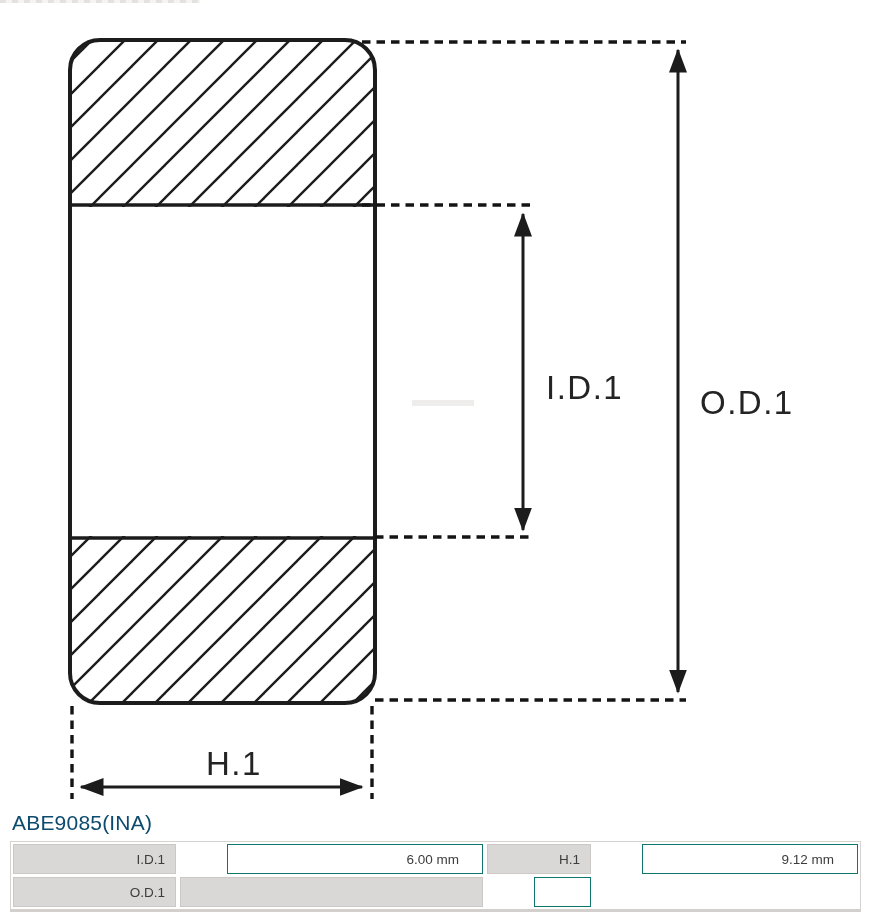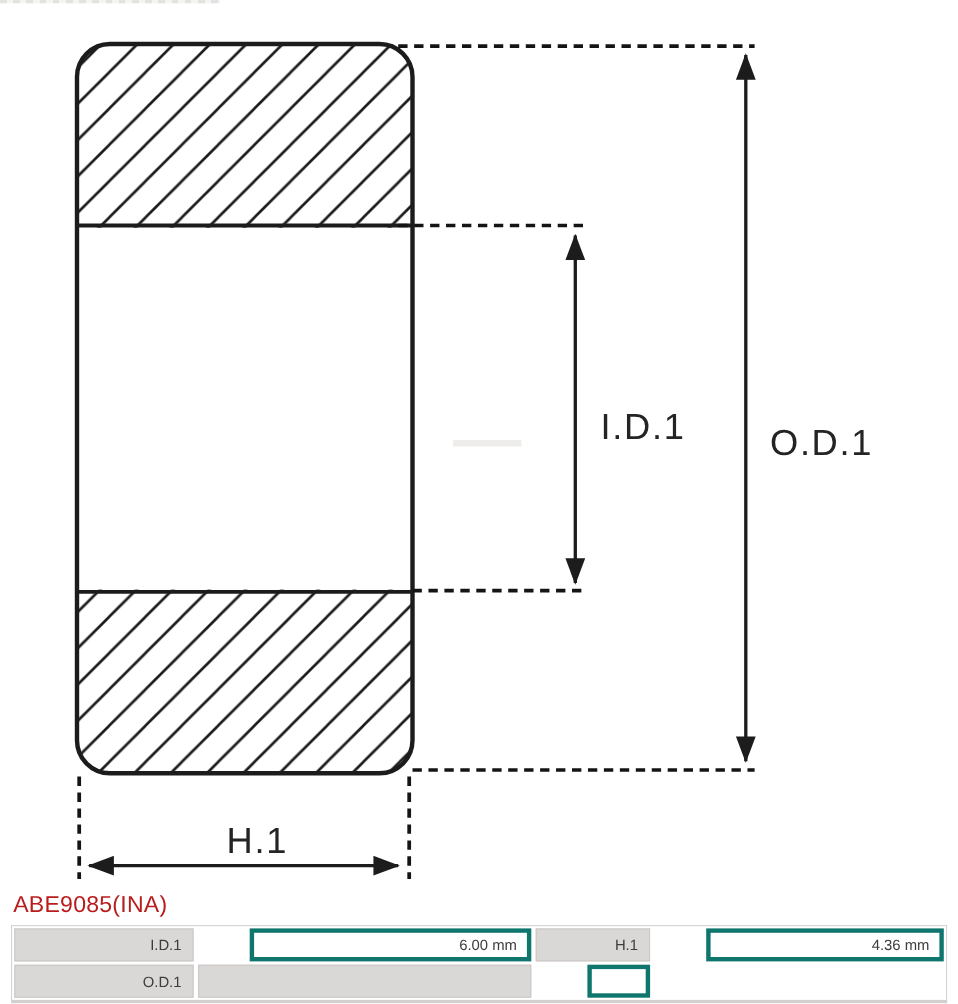--- a/index.html
+++ b/index.html
@@ -14,37 +14,37 @@
     opacity:.65;
   }
   .diagram-wrap{position:absolute;left:0;top:0;width:871px;height:810px;}
   .diagram-wrap svg{display:block;}
   svg text{
     font-family:"Liberation Sans",sans-serif;
     font-size:33px;letter-spacing:1.5px;fill:#242424;font-weight:400;
   }
   .part-number{
     position:absolute;left:12px;top:811px;
-    font-size:21px;font-weight:500;color:#b91c1c;letter-spacing:.2px;
+    font-size:21px;font-weight:500;color:#0c4a6e;letter-spacing:.2px;
   }
   .spec-table{
     position:absolute;left:10px;top:841px;width:851px;
     border:1px solid #d5d2d0;border-bottom:3px solid #d2cfcd;
     background:#ffffff;padding:2px;box-sizing:border-box;
     display:grid;
     grid-template-columns:163px 303px 104px 1fr;
     grid-auto-rows:30px;gap:3px 4px;
   }
   .cell{
     display:flex;align-items:center;justify-content:flex-end;
     font-size:13.5px;color:#3d3d3d;box-sizing:border-box;
     padding-right:10px;white-space:nowrap;
   }
   .cell.label{background:#dad8d6;border:1px solid #cbc8c6;}
-  .cell.value{background:#ffffff;border:4px solid #0f766e;padding-right:9px;margin-left:47px;}
+  .cell.value{background:#ffffff;border:1px solid #0f766e;padding-right:23px;margin-left:47px;}
 </style>
 </head>
 <body>
 
 <div class="edge-artifact"></div>
 
 <div class="diagram-wrap">
   <svg width="871" height="810" viewBox="0 0 871 810" xmlns="http://www.w3.org/2000/svg">
     <defs>
       <pattern id="hatch" patternUnits="userSpaceOnUse" width="33" height="33">
@@ -92,18 +92,18 @@
   </svg>
 </div>
 
 <div class="part-number">ABE9085(INA)</div>
 
 <div class="spec-table">
 
   <div class="cell label">I.D.1</div>
   <div class="cell value">6.00 mm</div>
   <div class="cell label">H.1</div>
-  <div class="cell value">4.36 mm</div>
+  <div class="cell value">9.12 mm</div>
 
   <div class="cell label">O.D.1</div>
   <div class="cell label"></div>
   <div class="cell value"></div>
 </div>
 
 </body></html>

